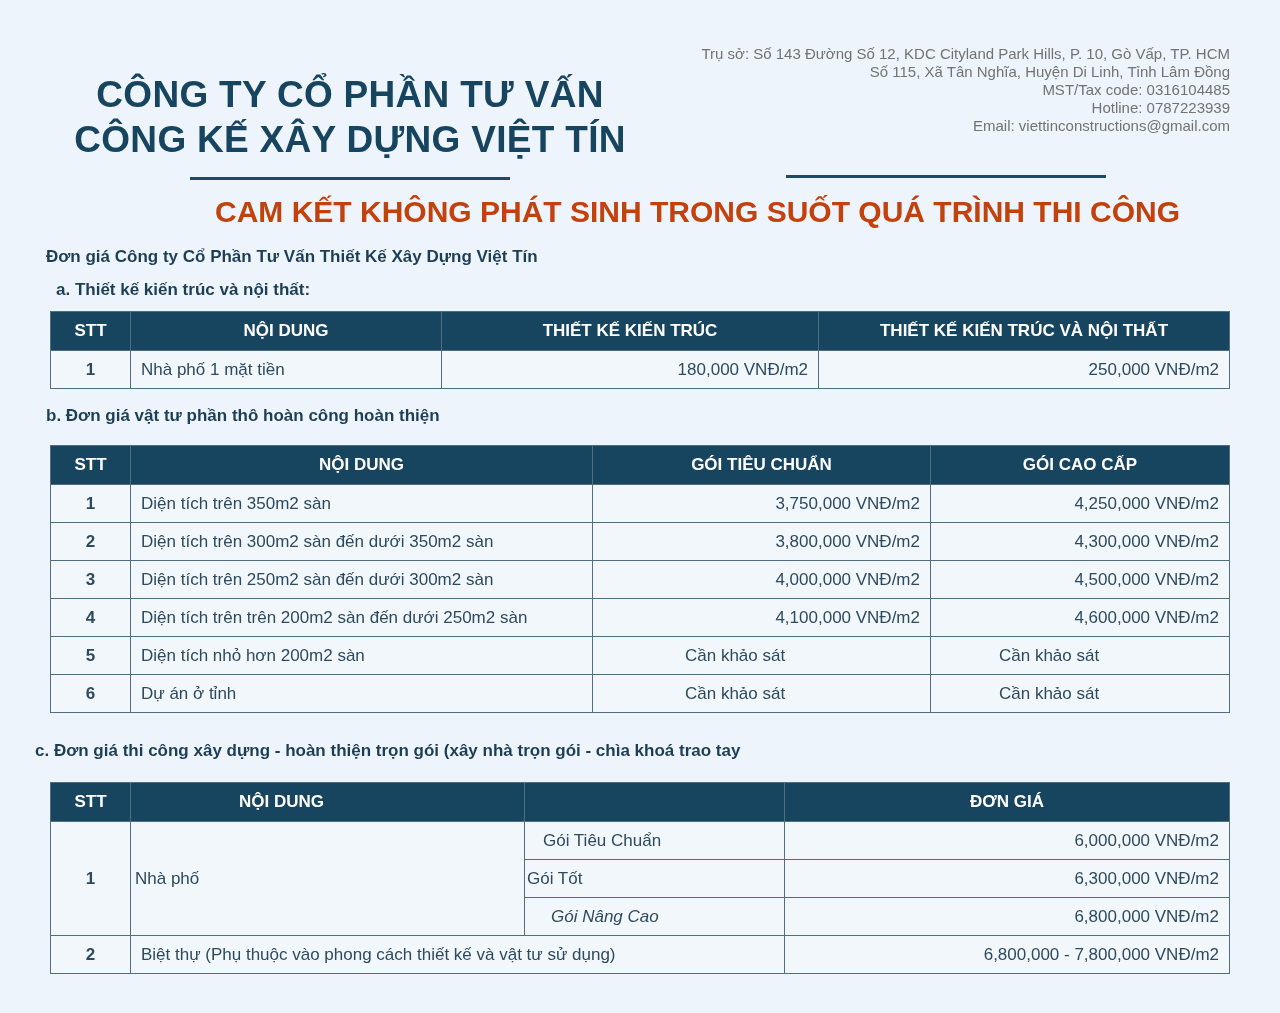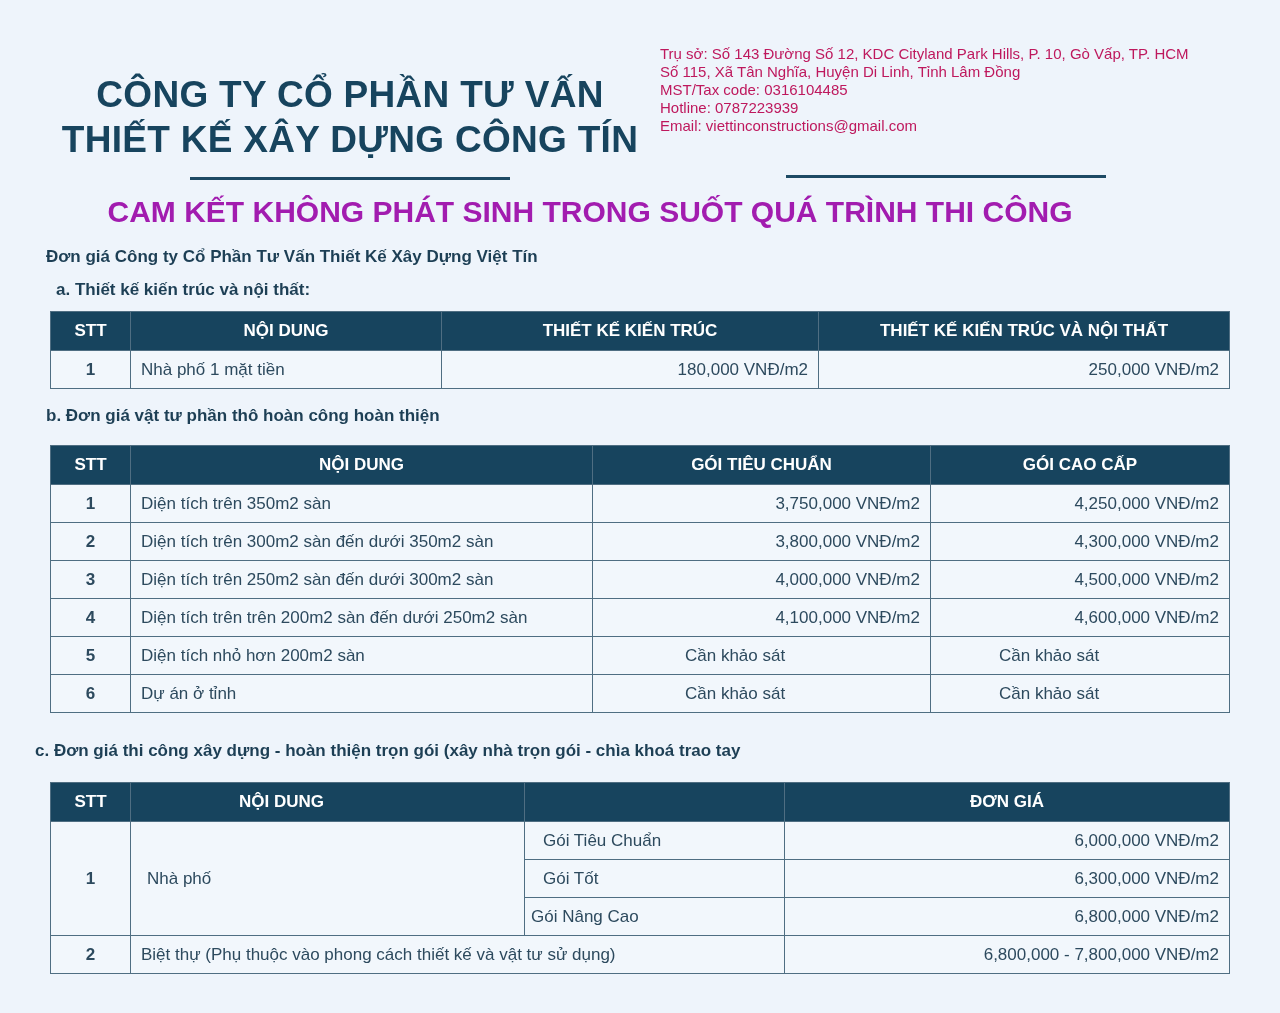--- a/index.html
+++ b/index.html
@@ -11,28 +11,28 @@
     position: relative;
     overflow: hidden;
   }
   .company {
     position: absolute; left: 40px; top: 52px; width: 620px;
     text-align: center; color: #17445e; font-weight: bold;
     font-size: 37px; line-height: 45px; letter-spacing: 0.3px; margin-top: 20px;
   }
   .contact {
     position: absolute; left: 660px; top: 45px; width: 570px;
-    text-align: left; font-size: 15px; line-height: 18px; color: #be185d;
+    text-align: right; font-size: 15px; line-height: 18px; color: #737373;
   }
   .rule { position: absolute; height: 3px; background: #1d4a64; top: 177px; }
   .rule.left { left: 190px; width: 320px; }
   .rule.right { left: 786px; width: 320px; top: 175px; }
   .banner {
     position: absolute; left: 0; width: 1180px; top: 195px;
-    text-align: center; color: #a21caf; font-weight: bold; font-size: 30px;
+    text-align: right; color: #c2410c; font-weight: bold; font-size: 30px;
   }
   .label {
     position: absolute; font-weight: bold; font-size: 17px; color: #1d3f55;
   }
   table {
     position: absolute; border-collapse: collapse;
     font-size: 17px; color: #2d4a5e;
   }
   table td, table th { border: 1.5px solid #4f6e82; }
   th {
@@ -44,21 +44,21 @@
   td { background: #f2f7fc; height: 38px; padding: 0 10px; }
   td.stt { text-align: center; font-weight: bold; }
   td.center { text-align: right; }
   td.left-pad { padding-left: 92px; text-align: left; }
 </style>
 </head>
 <body>
 
 <div class="company">
   <div>CÔNG TY CỔ PHẦN TƯ VẤN</div>
-  <div>THIẾT KẾ XÂY DỰNG CÔNG TÍN</div>
+  <div>CÔNG KẾ XÂY DỰNG VIỆT TÍN</div>
 </div>
 
 <div class="contact">
   <div>Trụ sở: Số 143 Đường Số 12, KDC Cityland Park Hills, P. 10, Gò Vấp, TP. HCM</div>
   <div>Số 115, Xã Tân Nghĩa, Huyện Di Linh, Tỉnh Lâm Đồng</div>
   <div>MST/Tax code: 0316104485</div>
   <div>Hotline: 0787223939</div>
   <div>Email: viettinconstructions@gmail.com</div>
 </div>
 
@@ -141,30 +141,30 @@
 <table style="left:50px; top:782px; width:1180px;">
   <tbody>
       <tr>
     <th style="width:80px;">STT</th>
     <th style="width:394px; text-align:left; padding-left:108px;">NỘI DUNG</th>
     <th style="width:260px;"></th>
     <th>ĐƠN GIÁ</th>
   </tr>
   <tr>
     <td class="stt" rowspan="3">1</td>
-    <td rowspan="3" style="padding-left:16px;margin-left:30px;">Nhà phố</td>
+    <td rowspan="3" style="padding-left:4px;margin-left:30px;">Nhà phố</td>
     <td style="padding-left:18px;">Gói Tiêu Chuẩn</td>
     <td class="center">6,000,000 VNĐ/m2</td>
   </tr>
   <tr>
-    <td style="padding-left:18px;">Gói Tốt</td>
+    <td style="padding-left:2px;">Gói Tốt</td>
     <td class="center">6,300,000 VNĐ/m2</td>
   </tr>
   <tr>
-    <td style="padding-left:6px;">Gói Nâng Cao</td>
+    <td style="padding-left:26px;font-style:italic;">Gói Nâng Cao</td>
     <td class="center">6,800,000 VNĐ/m2</td>
   </tr>
   <tr>
     <td class="stt">2</td>
     <td colspan="2">Biệt thự (Phụ thuộc vào phong cách thiết kế và vật tư sử dụng)</td>
     <td class="center">6,800,000 - 7,800,000 VNĐ/m2</td>
   </tr>
 </tbody>
   </table>
 

